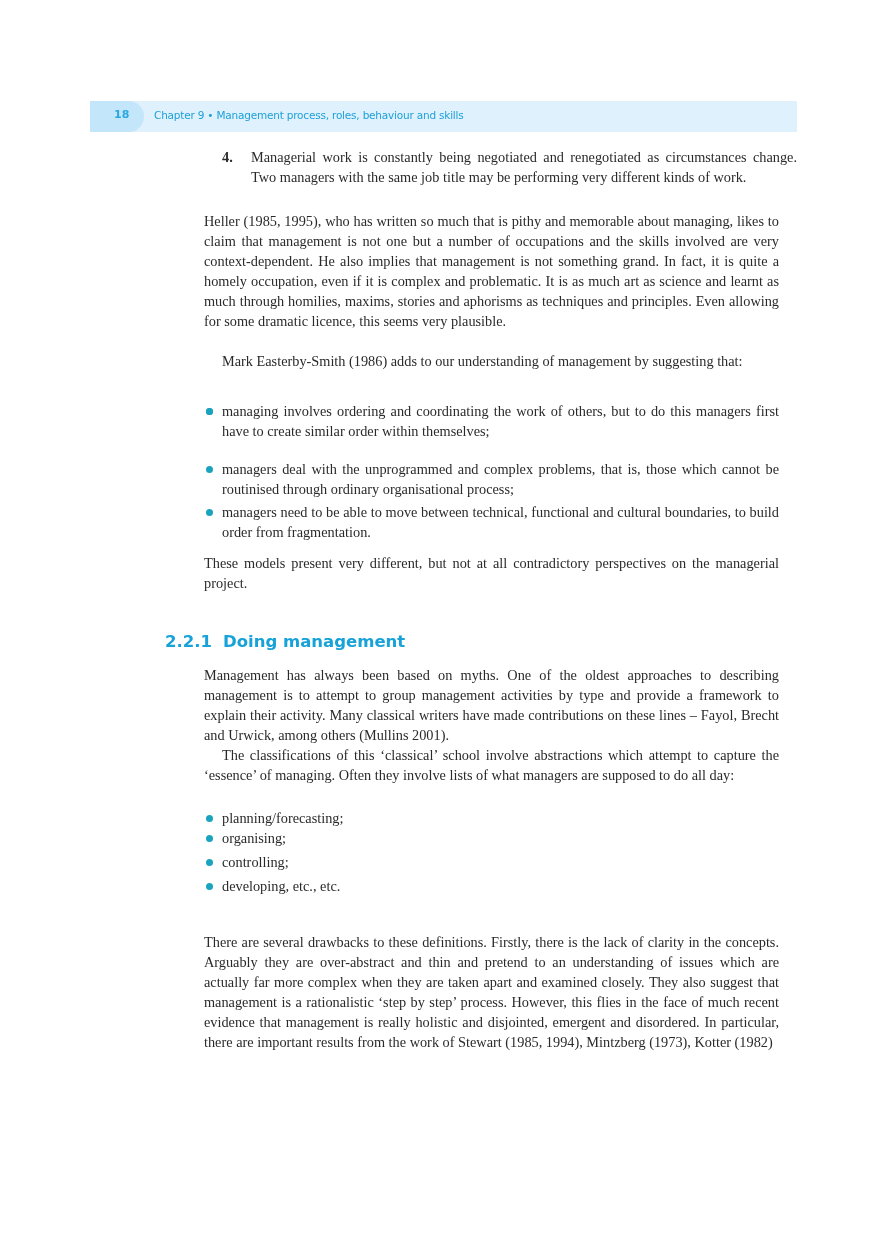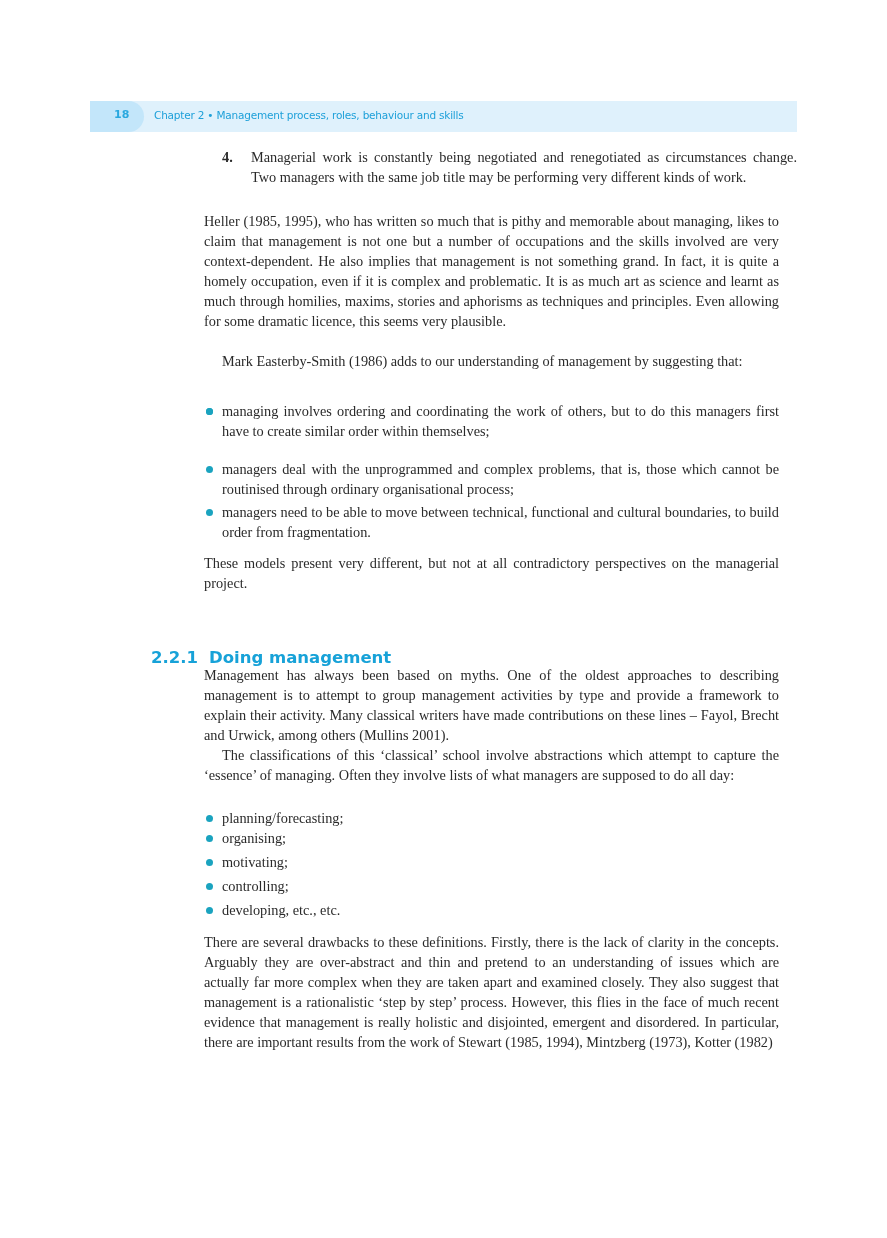--- a/index.html
+++ b/index.html
@@ -40,37 +40,36 @@
   .numbered .body { margin-left: 29px; }
   .indent { text-indent: 18px; display: block; }
 
   ul.bullets { list-style: none; margin: 0; padding: 0; }
   ul.bullets li { position: relative; padding-left: 18px; }
   ul.bullets li .dot {
     position: absolute; left: 2px; top: 7px; width: 7px; height: 7px;
     border-radius: 50%; background: #1aa3bf;
   }
   .section-heading {
-    position: absolute; left: 151px; top: 632px;
+    position: absolute; left: 165px; top: 632px;
     font-family: "DejaVu Sans", sans-serif; font-size: 16.5px; font-weight: bold;
     color: #17a2d8;
-    margin-top: 16px;
   }
   .section-heading .sec-num { display: inline-block; width: 58px; }
 </style>
 </head>
 <body>
 
 <div class="page">
 
   <div class="running-head"></div>
   <div class="page-tab-edge"></div>
   <div class="page-tab"></div>
   <span class="page-num">18</span>
-  <span class="chapter-title">Chapter 2 • Management process, roles, behaviour and skills</span>
+  <span class="chapter-title">Chapter 9 • Management process, roles, behaviour and skills</span>
 
   <div class="numbered text" style="top:147px;">
     <span class="num">4.</span>
     <div class="body">Managerial work is constantly being negotiated and renegotiated as circumstances change. Two managers with the same job title may be performing very different kinds of work.</div>
   </div>
 
   <div class="block text" style="top:211px;">
     <span>Heller (1985, 1995), who has written so much that is pithy and memorable about managing, likes to claim that management is not one but a number of occupations and the skills involved are very context-dependent. He also implies that management is not something grand. In fact, it is quite a homely occupation, even if it is complex and problematic. It is as much art as science and learnt as much through homilies, maxims, stories and aphorisms as techniques and principles. Even allowing for some dramatic licence, this seems very plausible.</span>
   </div>
 
@@ -119,24 +118,20 @@
       <li style="">
         <span class="dot"></span>
         <span>planning/forecasting;</span>
       </li>
       <li style="margin-bottom:4px;">
         <span class="dot"></span>
         <span>organising;</span>
       </li>
       <li style="margin-bottom:4px;">
         <span class="dot"></span>
-        <span>motivating;</span>
-      </li>
-      <li style="margin-bottom:4px;">
-        <span class="dot"></span>
         <span>controlling;</span>
       </li>
       <li>
         <span class="dot"></span>
         <span>developing, etc., etc.</span>
       </li>
     </ul>
   </div>
 
   <div class="block text" style="top:932px;">

